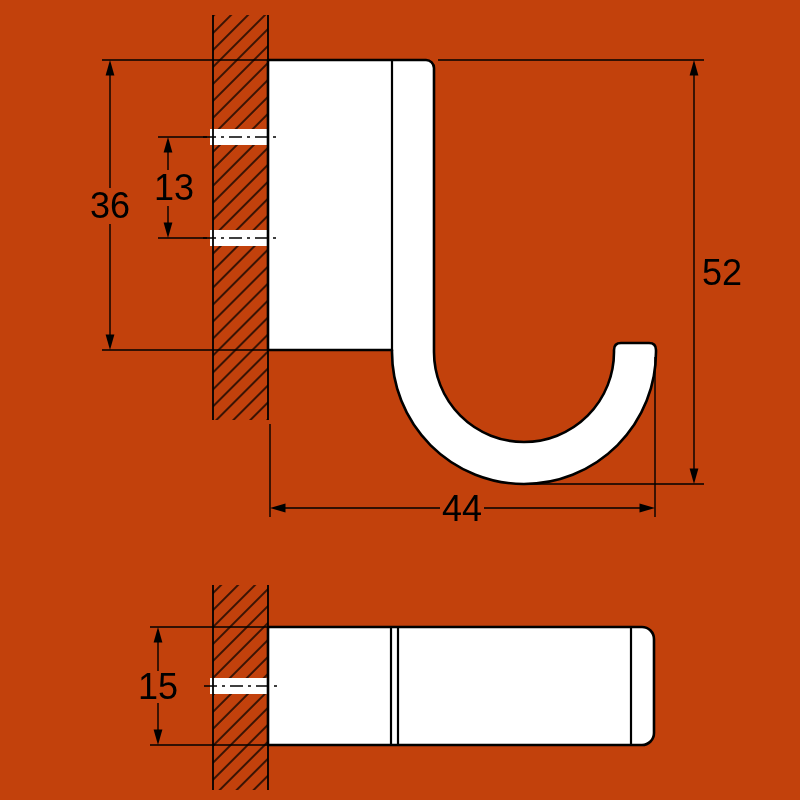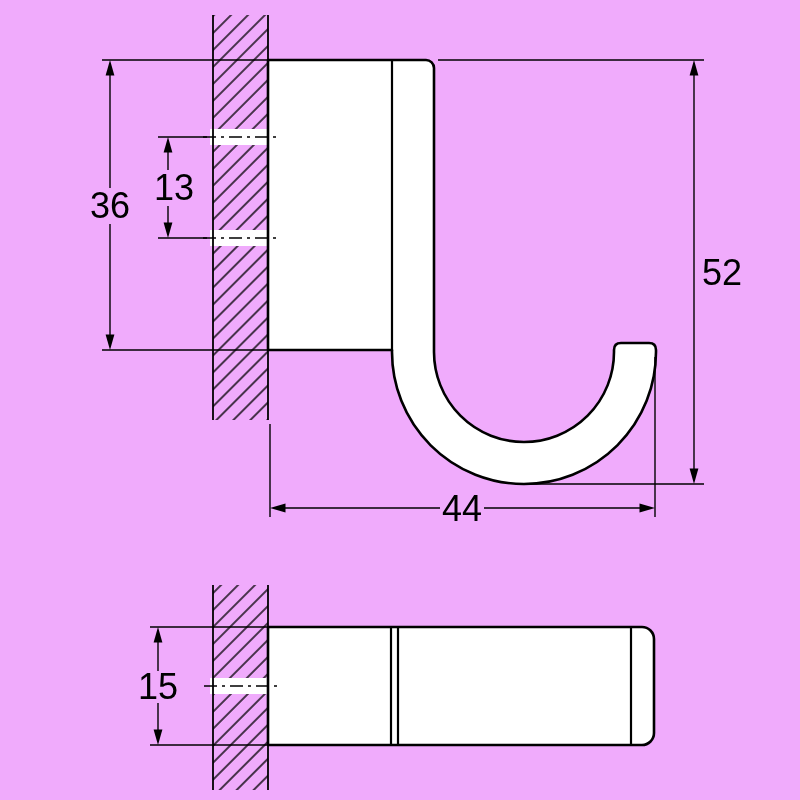--- a/index.html
+++ b/index.html
@@ -4,21 +4,21 @@
 <style>
   html, body {
     margin: 0;
     padding: 0;
     background: #ffffff;
   }
   .canvas {
     position: relative;
     width: 800px;
     height: 800px;
-    background: #f0abfc;
+    background: #c2410c;
     overflow: hidden;
   }
   svg text {
     font-family: "Liberation Sans", "DejaVu Sans", sans-serif;
     font-size: 36px;
     fill: #000000;
   }
 </style>
 </head>
 <body>

